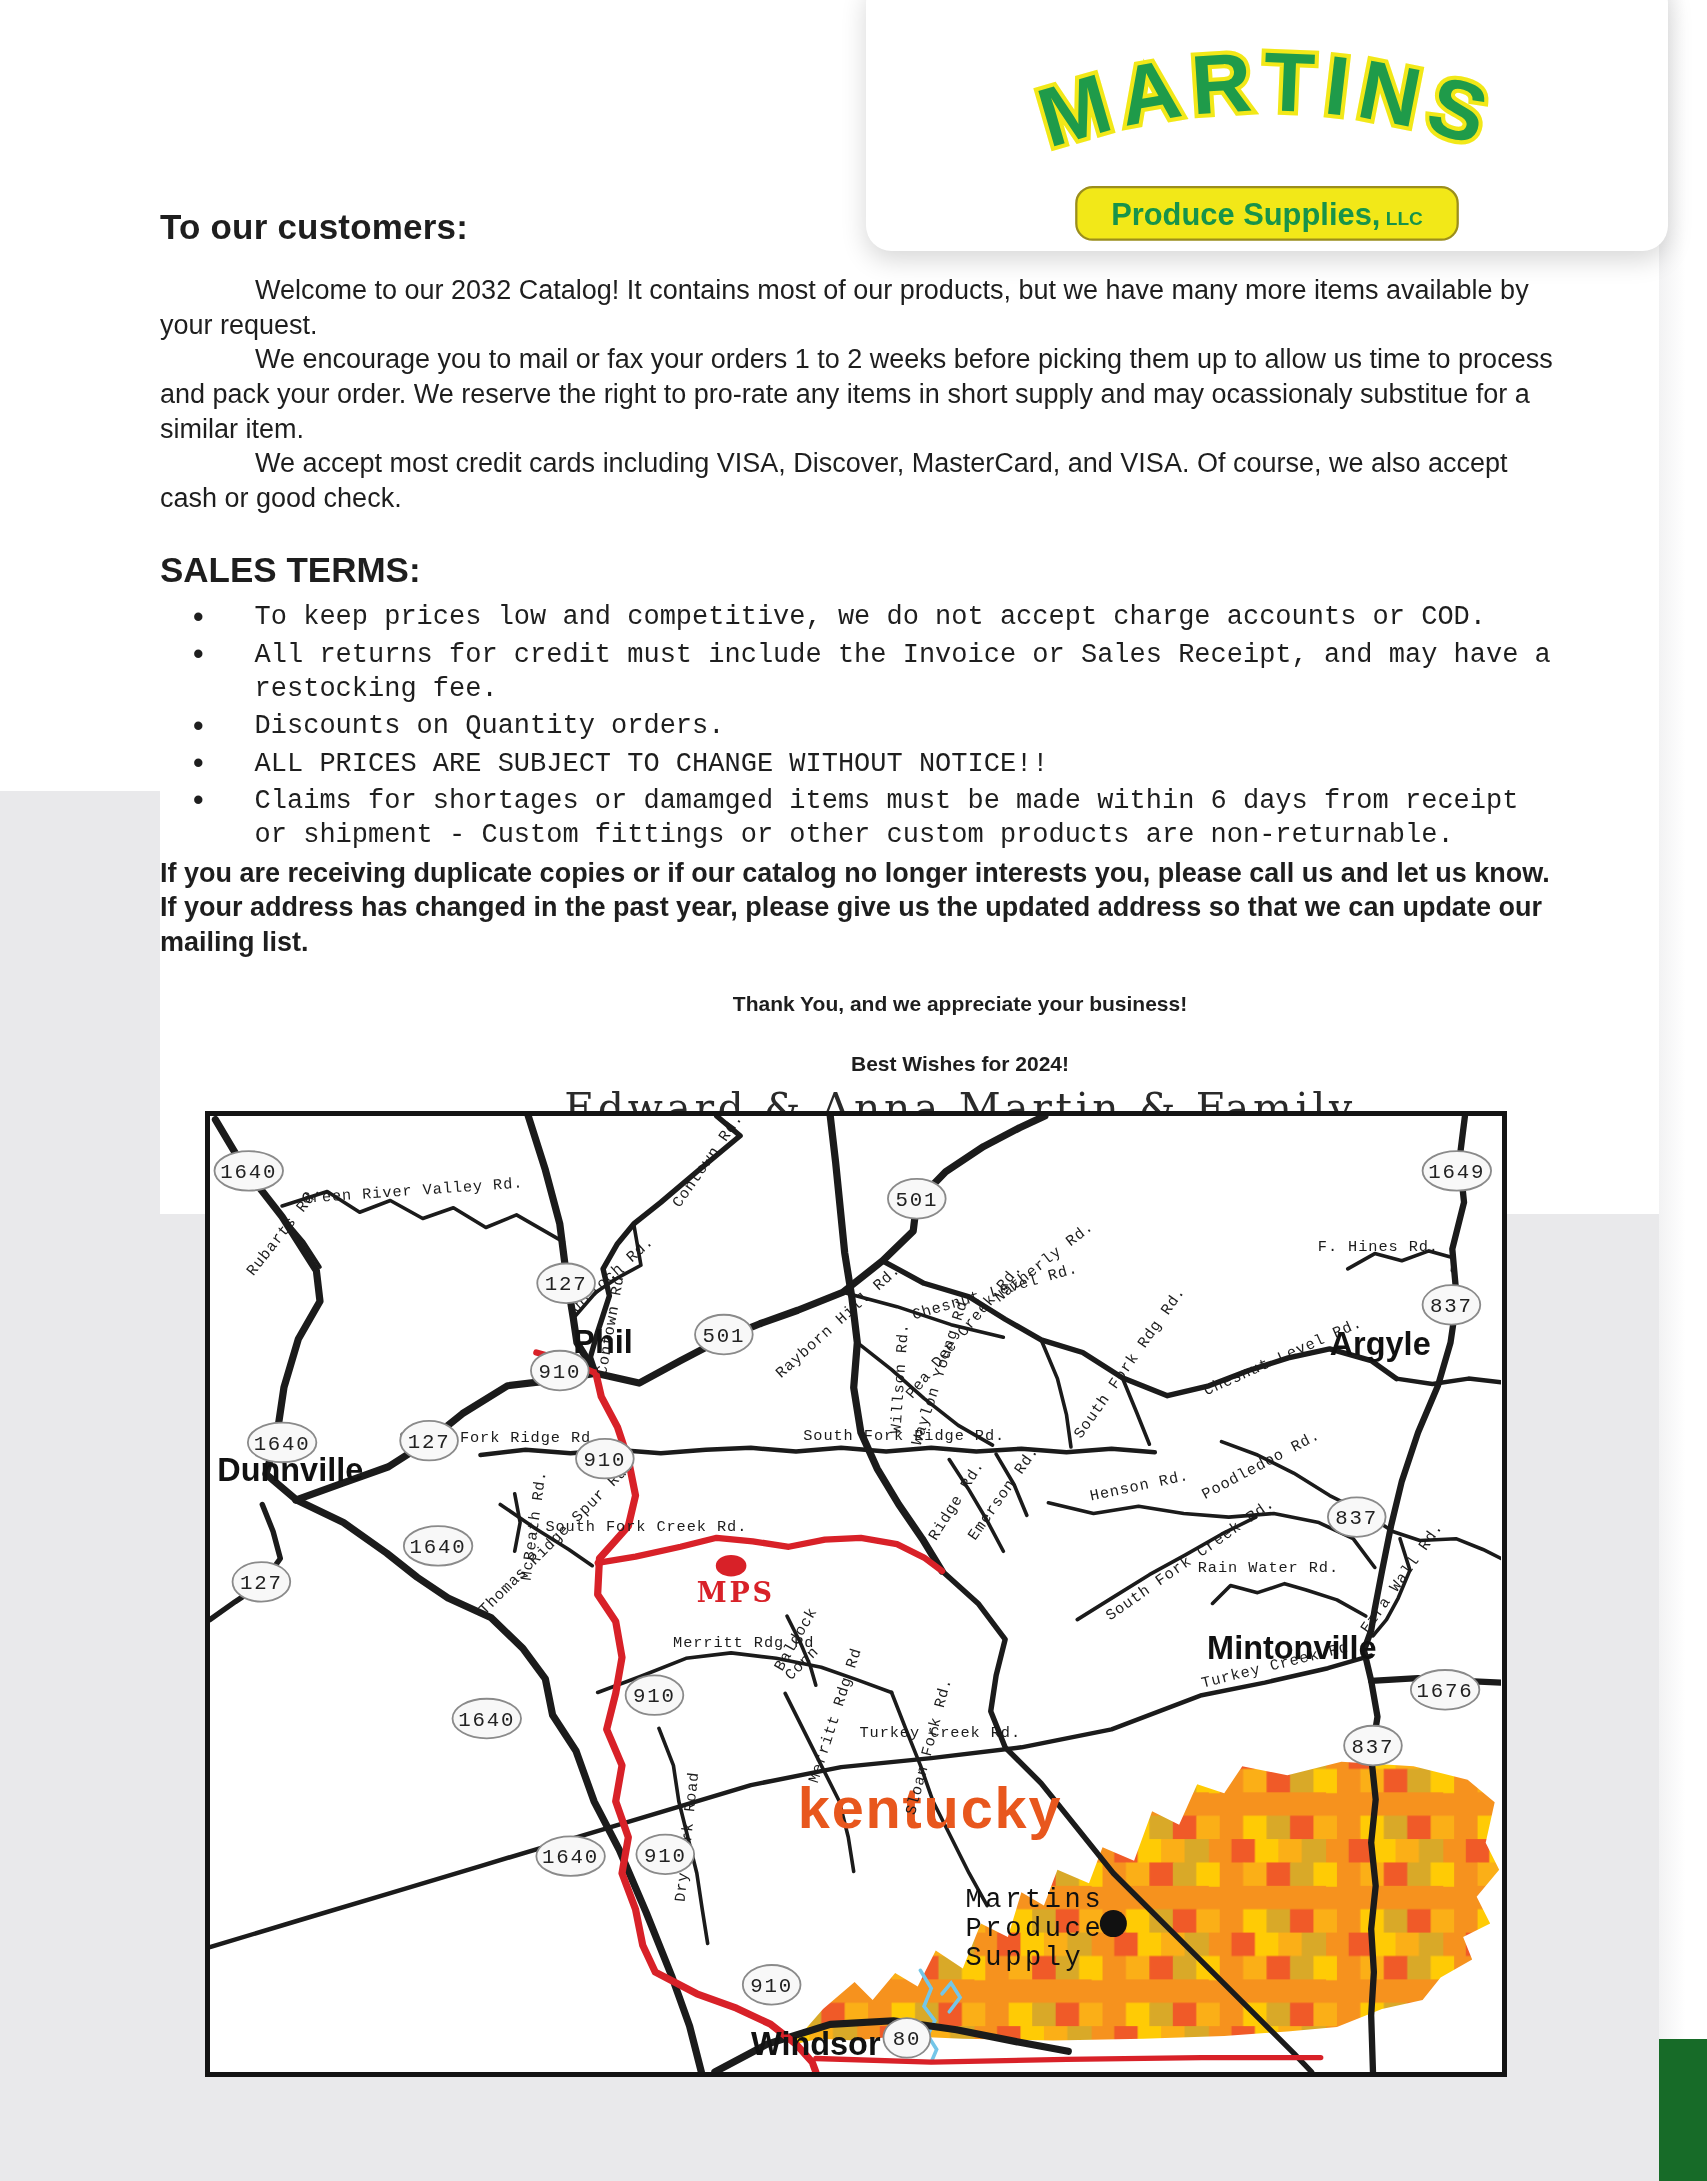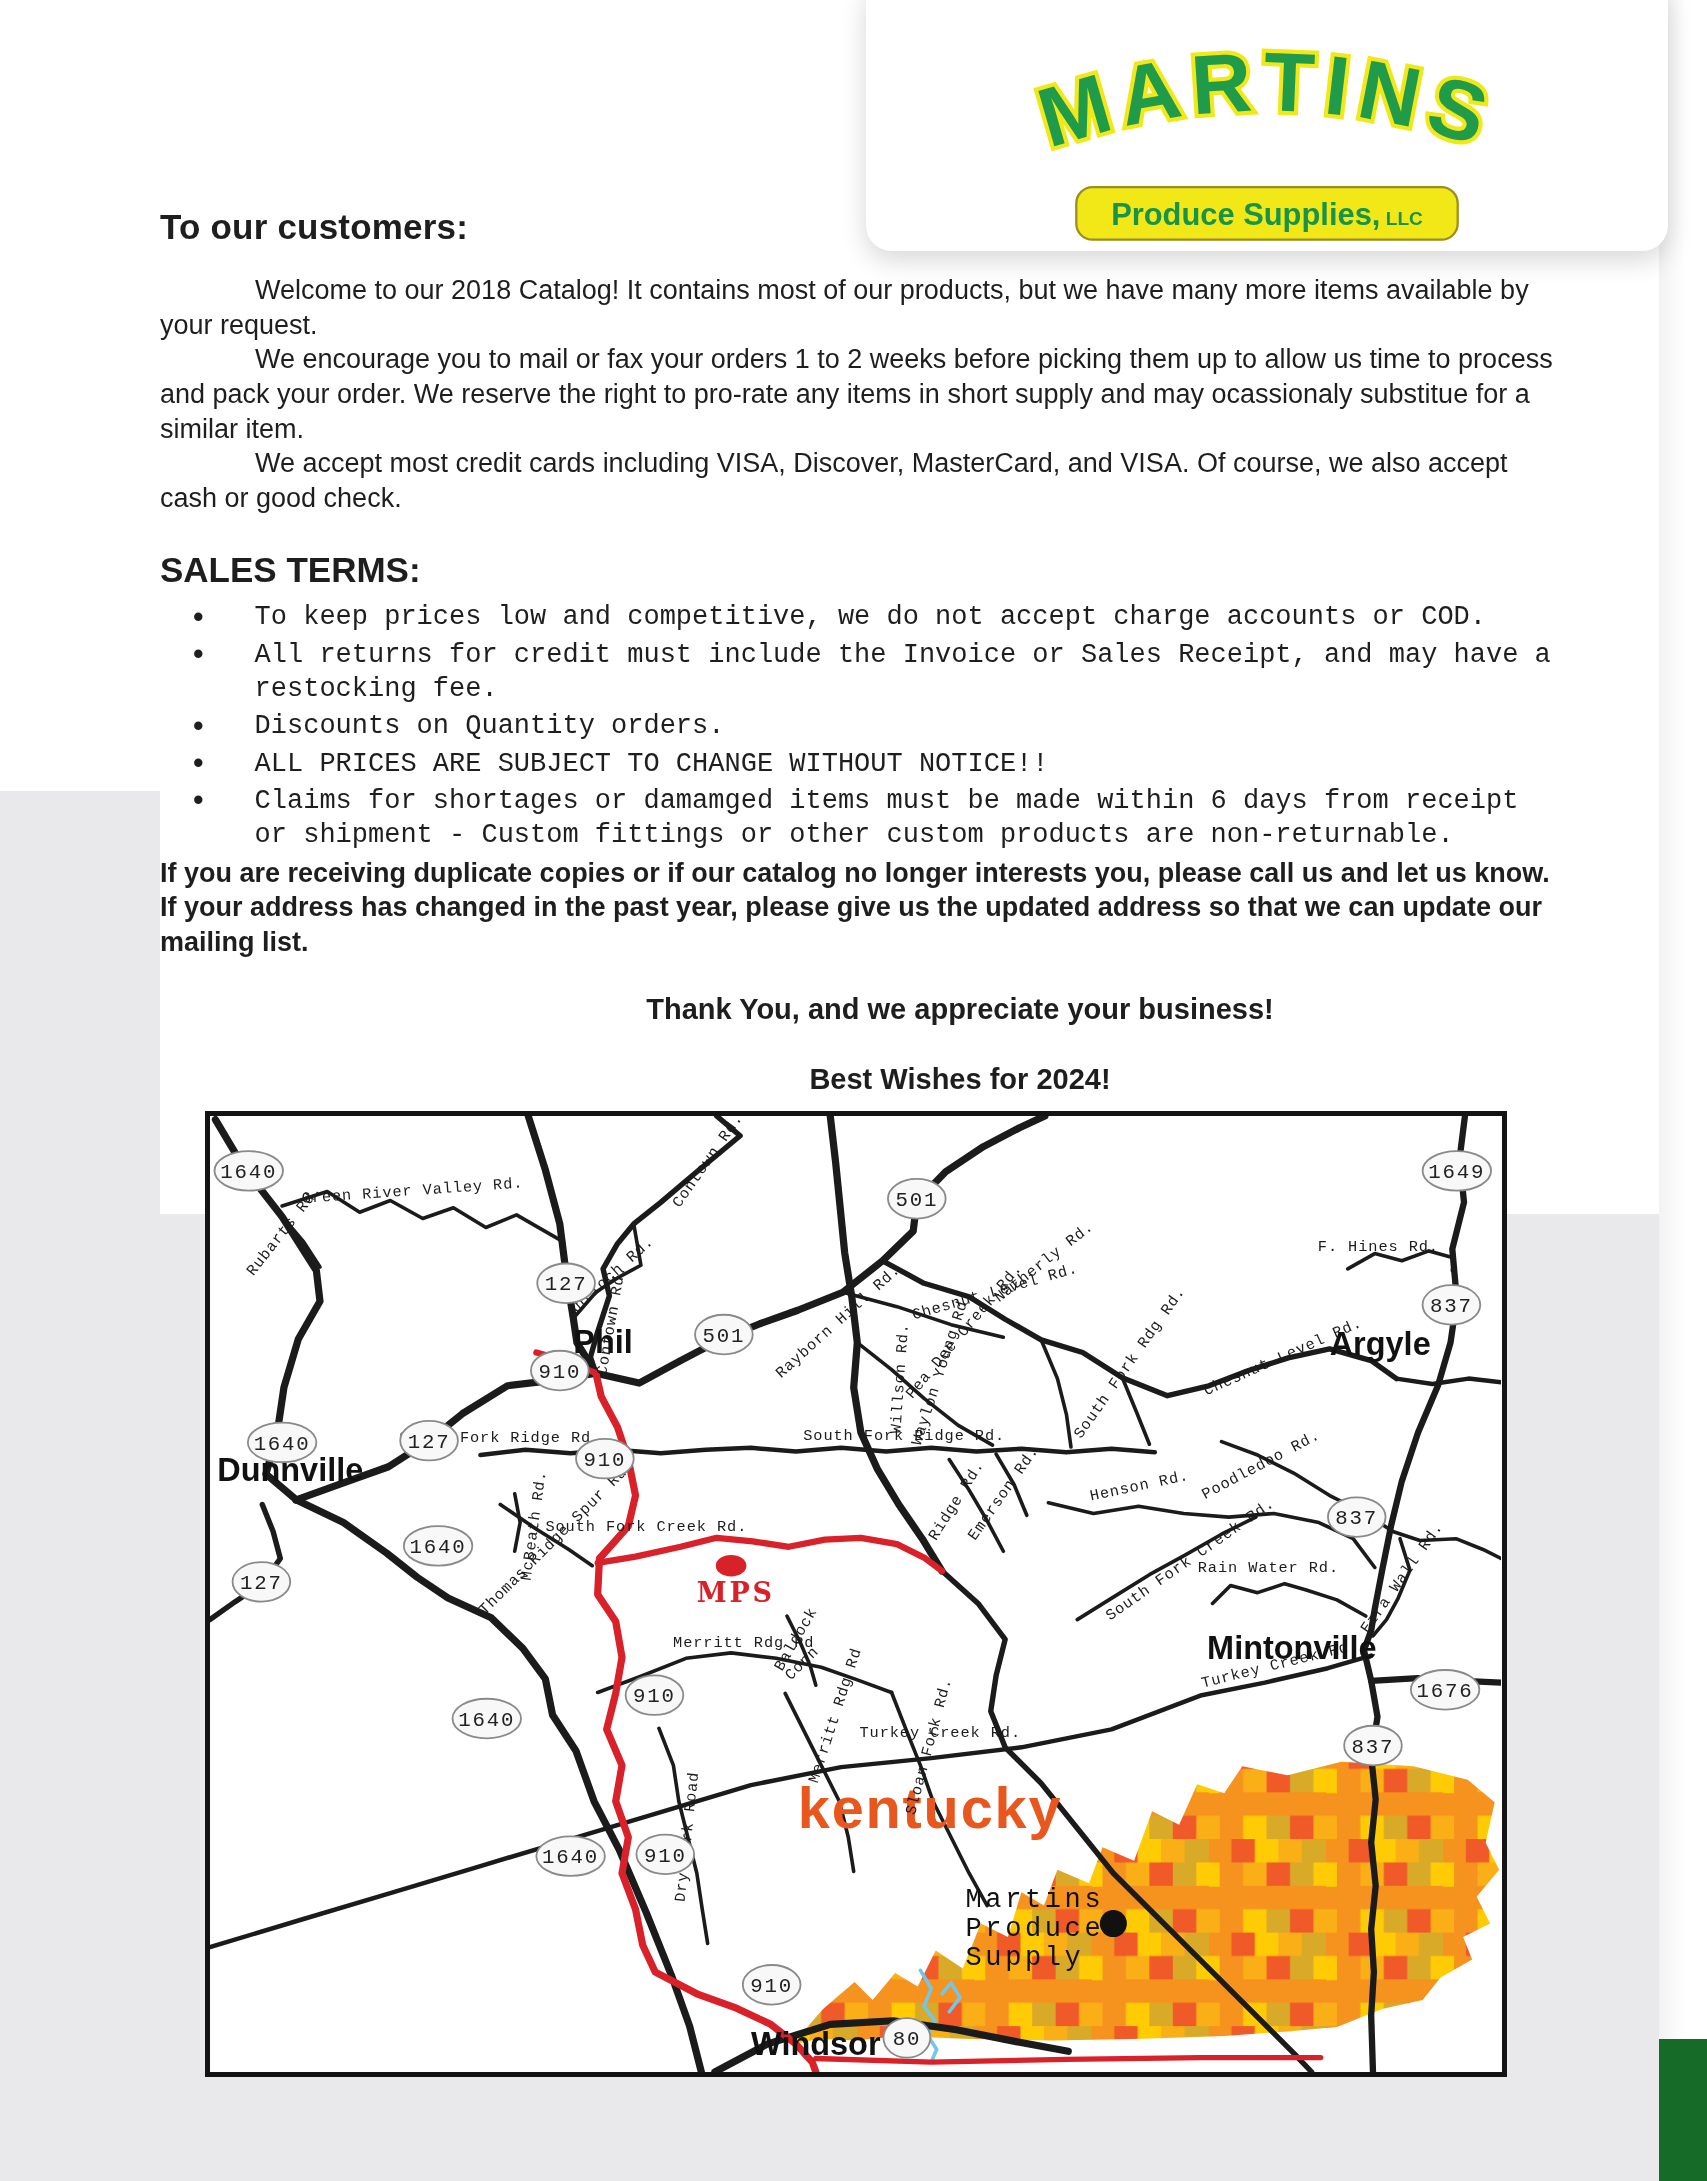--- a/index.html
+++ b/index.html
@@ -16,21 +16,21 @@
   .content{position:absolute;left:160px;top:205px;width:1393px;font-size:27px;line-height:1.28;}
   .content h1{font-size:35px;margin:0 0 23.6px 0;letter-spacing:0.2px;}
   .content p{margin:0;text-indent:95px;}
   .content p.noindent{text-indent:0;}
   .sales-heading{font-size:35px;font-weight:bold;margin:33px 0 7.3px 0;}
   ul.terms{list-style:none;margin:0;padding:0 0 0 71px;font-family:Liberation Mono, monospace;}
   ul.terms li{position:relative;padding-left:23.6px;margin:2.7px 0;}
   ul.terms li::before{content:"\2022";position:absolute;left:-42px;top:-1.8px;font-size:31px;}
   .closing{margin-top:42px;font-weight:bold;}
   .center-block{width:1000px;margin:25.5px 0 0 300px;text-align:center;}
-  .thanks{font-weight:bold;font-size:29px;line-height:1.35;margin-top:31px;}
+  .thanks{font-weight:bold;font-size:21px;line-height:1.35;margin-top:31px;}
   .signature{font-family:"DejaVu Serif",serif;font-size:41px;letter-spacing:3.6px;margin-top:3.6px;color:#2a2a2a;}
   .map-box{position:absolute;left:205px;top:1111px;width:1302px;height:966px;background:#fff;
            border:5.5px solid #141414;box-sizing:border-box;}
   .map-box svg{display:block;}
 </style>
 </head>
 <body>
 
 <div class="page">
 
@@ -47,21 +47,21 @@
       <text font-family="Liberation Sans, sans-serif" font-size="92" font-weight="bold" letter-spacing="10" fill="#1F9B4A" stroke="#F2E818" stroke-width="9" style="paint-order:stroke">
         <textPath href="#arc" startOffset="50%" text-anchor="middle">MARTINS</textPath>
       </text>
       <rect x="231" y="206" width="420" height="58" rx="18" fill="#F2E818" stroke="#9B8E1C" stroke-width="2.5"></rect>
       <text x="441" y="248" text-anchor="middle" font-family="Liberation Sans, sans-serif" font-weight="bold" fill="#17934A"><tspan font-size="34">Produce Supplies,</tspan><tspan font-size="21" dx="6">LLC</tspan></text>
     </svg>
   </div>
 
   <div class="content">
     <h1>To our customers:</h1>
-    <p>Welcome to our 2018 Catalog! It contains most of our products, but we have many more items available by your request.</p>
+    <p>Welcome to our 2032 Catalog! It contains most of our products, but we have many more items available by your request.</p>
     <p>We encourage you to mail or fax your orders 1 to 2 weeks before picking them up to allow us time to process and pack your order. We reserve the right to pro-rate any items in short supply and may ocassionaly substitue for a similar item.</p>
     <p>We accept most credit cards including VISA, Discover, MasterCard, and VISA. Of course, we also accept cash or good check.</p>
     <div class="sales-heading">SALES TERMS:</div>
     <ul class="terms">
       <li>To keep prices low and competitive, we do not accept charge accounts or COD.</li>
       <li>All returns for credit must include the Invoice or Sales Receipt, and may have a restocking fee.</li>
       <li>Discounts on Quantity orders.</li>
       <li>ALL PRICES ARE SUBJECT TO CHANGE WITHOUT NOTICE!!</li>
       <li>Claims for shortages or damamged items must be made within 6 days from receipt or shipment - Custom fittings or other custom products are non-returnable.</li>
     </ul>

